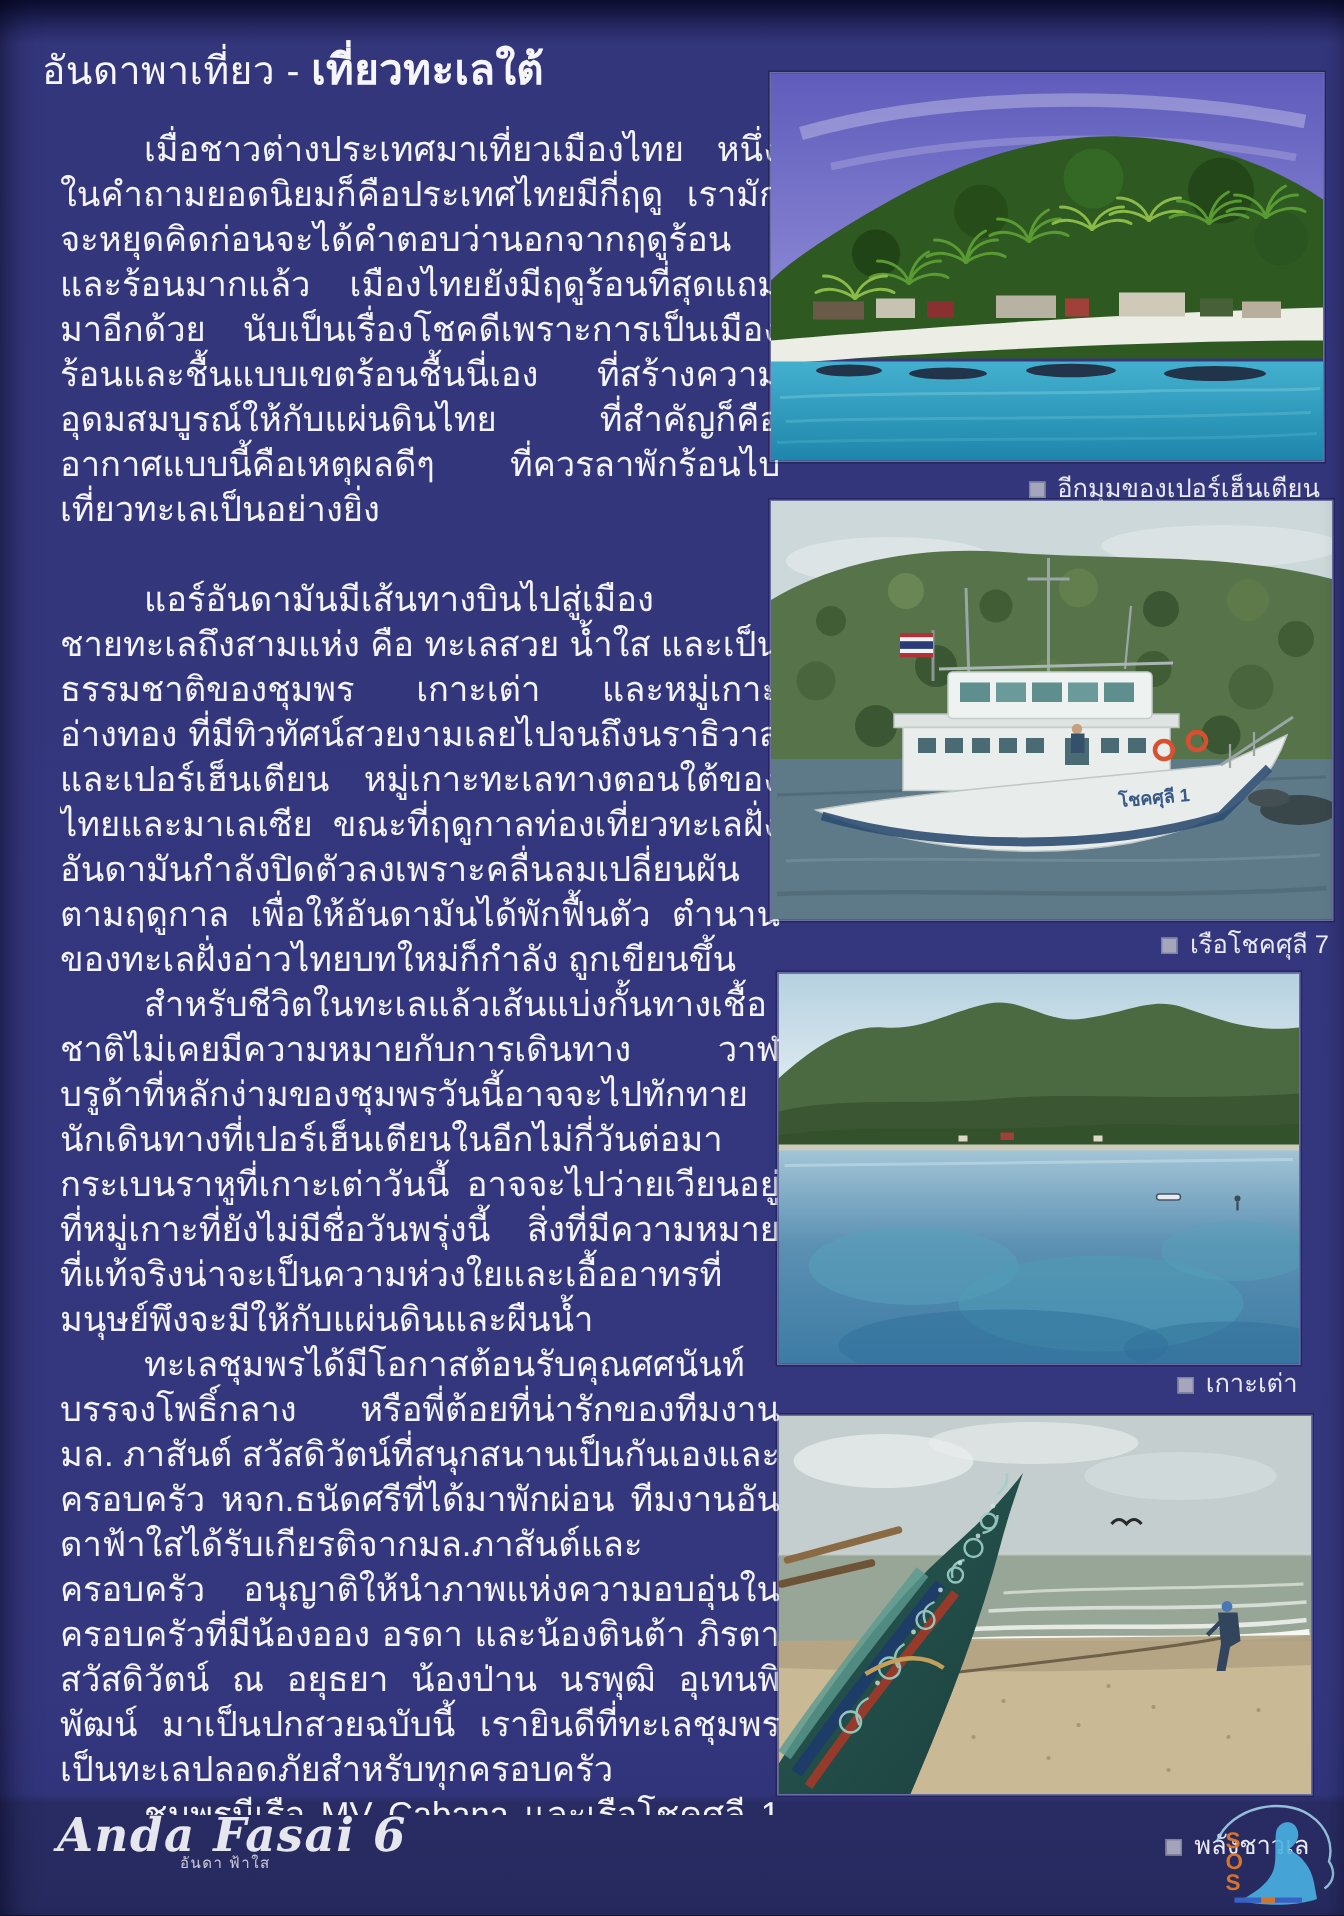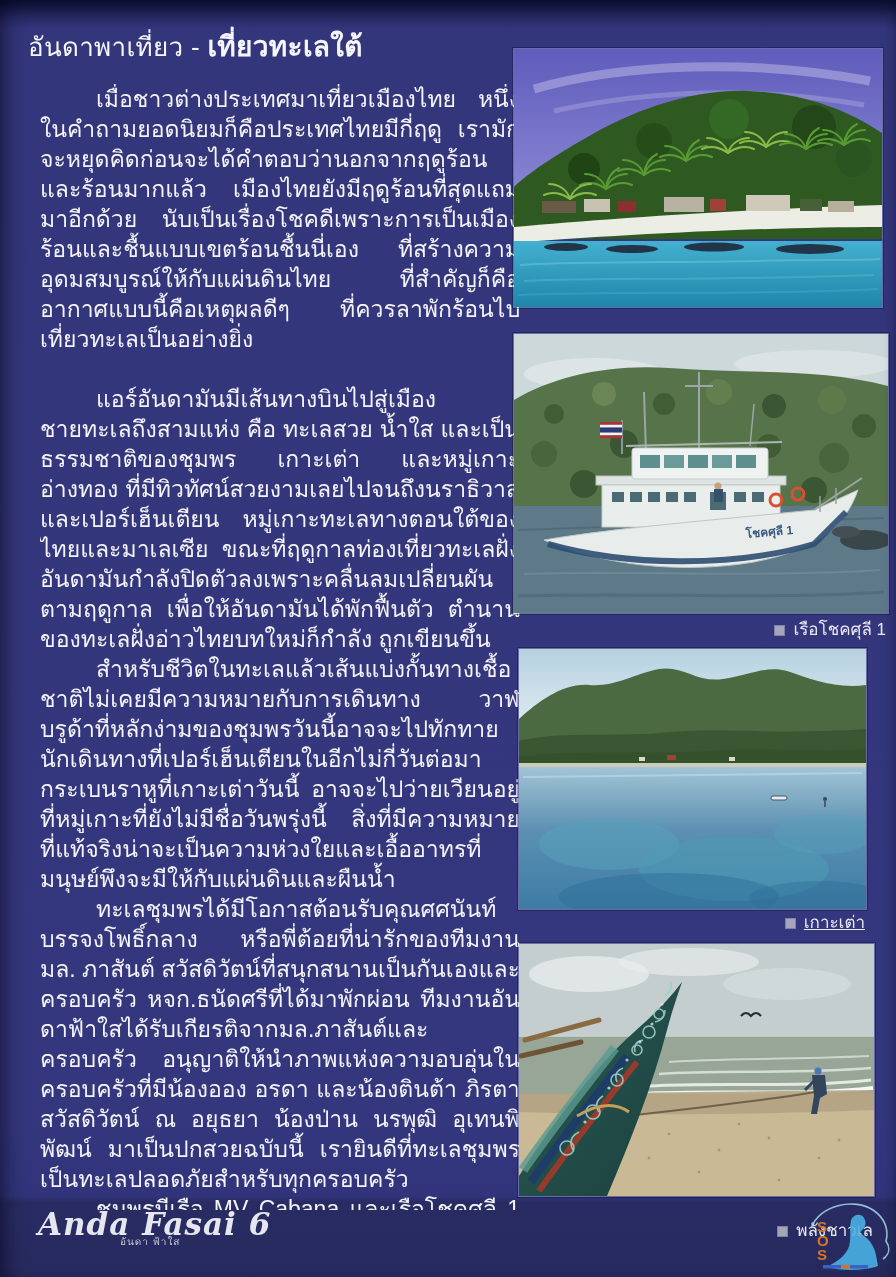--- a/index.html
+++ b/index.html
@@ -112,20 +112,23 @@
         <ellipse cx="52" cy="198" rx="22" ry="4"></ellipse>
         <ellipse cx="118" cy="200" rx="26" ry="4"></ellipse>
         <ellipse cx="200" cy="198" rx="30" ry="4.5"></ellipse>
         <ellipse cx="296" cy="200" rx="34" ry="5"></ellipse>
       </g>
       <path d="M6,216 C80,212 160,214 240,212 C300,210 340,212 366,210" stroke="#7fd2e2" stroke-width="2" fill="none" opacity=".4"></path>
       <path d="M10,232 C90,228 200,232 360,226" stroke="#6cc6da" stroke-width="2" fill="none" opacity=".35"></path>
       <path d="M4,246 C120,242 260,246 364,240" stroke="#5cbcd2" stroke-width="2" fill="none" opacity=".3"></path>
     </svg>
   </div>
+  <div class="caption" style="top:311px;right:16px;">
+    <span class="bullet"></span><span>อีกมุมของเปอร์เฮ็นเตียน</span>
+  </div>
 
   <div class="photo" style="left:513px;top:333px;width:374px;height:279px;">
     <svg width="374" height="279" viewBox="0 0 374 279">
       <rect width="374" height="70" fill="#ccd8da"></rect>
       <ellipse cx="80" cy="40" rx="70" ry="16" fill="#e2eaea" opacity=".7"></ellipse>
       <ellipse cx="300" cy="30" rx="80" ry="14" fill="#e2eaea" opacity=".6"></ellipse>
       <path d="M0,66 C40,42 95,30 155,34 C235,40 305,34 374,52 L374,176 L0,176 Z" fill="#57734a"></path>
       <g opacity=".85">
         <circle cx="40" cy="80" r="10" fill="#3c5a33"></circle>
           <circle cx="90" cy="60" r="12" fill="#6e8a57"></circle>
@@ -189,21 +192,21 @@
         <path d="M300,176 L348,144" stroke="#9aa6a8" stroke-width="2"></path>
         <line x1="306" y1="162" x2="306" y2="178" stroke="#9aa6a8" stroke-width="1.5"></line>
         <line x1="322" y1="154" x2="322" y2="170" stroke="#9aa6a8" stroke-width="1.5"></line>
         <text x="232" y="204" font-size="12" fill="#3a5a85" font-weight="bold" transform="rotate(-5 232 204)">โชคศุลี 1</text>
         <circle cx="204" cy="152" r="3.5" fill="#c8a080"></circle>
         <rect x="200" y="155" width="9" height="13" fill="#35506b"></rect>
       </g>
     </svg>
   </div>
   <div class="caption" style="top:615px;right:10px;">
-    <span class="bullet"></span><span>เรือโชคศุลี 1</span>
+    <span class="bullet"></span><span>เรือโชคศุลี 7</span>
   </div>
 
   <div class="photo" style="left:518px;top:648px;width:347px;height:260px;">
     <svg width="347" height="260" viewBox="0 0 347 260">
       <defs>
         <linearGradient id="sky3" x1="0" y1="0" x2="0" y2="1">
           <stop offset="0" stop-color="#b6d1e0"></stop>
             <stop offset="1" stop-color="#dbe8ef"></stop>
         </linearGradient>
         <linearGradient id="sea3" x1="0" y1="0" x2="0" y2="1">
@@ -227,21 +230,21 @@
       <ellipse cx="305" cy="185" rx="50" ry="20" fill="#57a2bb" opacity=".4"></ellipse>
       <ellipse cx="150" cy="248" rx="110" ry="24" fill="#2e6f9a" opacity=".5"></ellipse>
       <ellipse cx="300" cy="250" rx="70" ry="18" fill="#2e6f9a" opacity=".45"></ellipse>
       <g>
         <rect x="252" y="147" width="16" height="4" rx="2" fill="#e8ecef" stroke="#44566a" stroke-width="1"></rect>
         <circle cx="306" cy="150" r="2" fill="#3a4a58"></circle>
         <line x1="306" y1="152" x2="306" y2="158" stroke="#3a4a58" stroke-width="1.5"></line>
       </g>
     </svg>
   </div>
-  <div class="caption" style="top:908px;right:31px;text-decoration:underline;">
+  <div class="caption" style="top:908px;right:31px;">
     <span class="bullet"></span><span>เกาะเต่า</span>
   </div>
 
   <div class="photo" style="left:518px;top:943px;width:355px;height:252px;">
     <svg width="355" height="252" viewBox="0 0 355 252">
       <defs>
         <linearGradient id="prow4" x1="0" y1="0" x2="1" y2="1">
           <stop offset="0" stop-color="#2a5c54"></stop>
             <stop offset="1" stop-color="#1b3f3d"></stop>
         </linearGradient>

